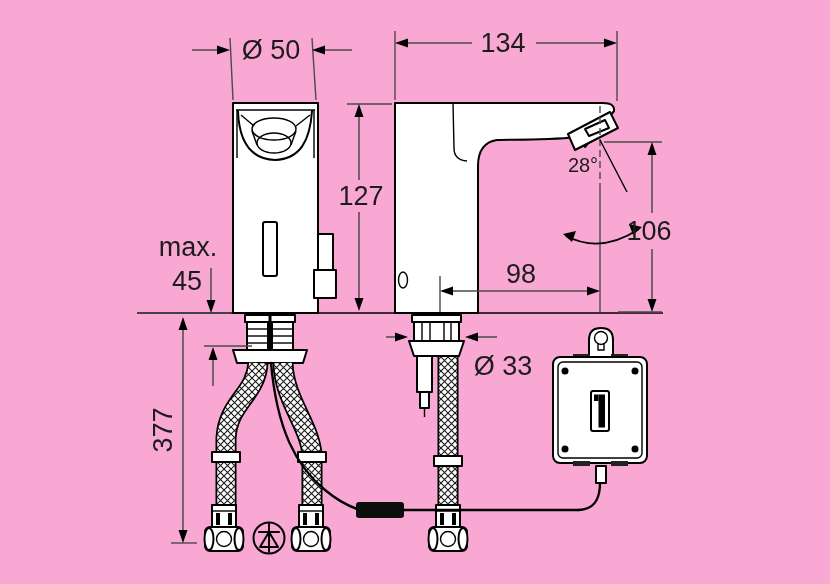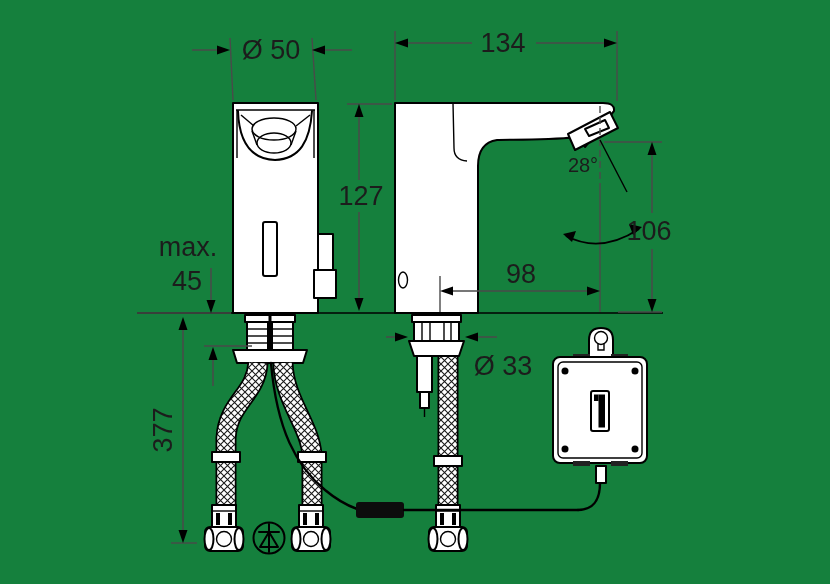--- a/index.html
+++ b/index.html
@@ -1,16 +1,16 @@
 <!DOCTYPE html>
 <html><head>
 <meta charset="utf-8">
 <style>
   html,body{margin:0;padding:0;background:#fff;}
-  .stage{position:relative;width:830px;height:584px;background:#15803d;overflow:hidden;
+  .stage{position:relative;width:830px;height:584px;background:#f9a8d4;overflow:hidden;
          font-family:"Liberation Sans",sans-serif;}
   svg{position:absolute;left:0;top:0;}
   text{font-family:"Liberation Sans",sans-serif;fill:#1c1c1c;}
   .dim-text{font-size:27px;}
   .dim-text-sm{font-size:20px;}
   .obj{stroke:#000;stroke-width:2;fill:none;stroke-linejoin:round;stroke-linecap:round;}
   .objf{stroke:#000;stroke-width:2;fill:#fff;stroke-linejoin:round;}
   .obj-thin{stroke:#000;stroke-width:1.4;fill:none;}
   .dim{stroke:#4a4a4a;stroke-width:1.5;fill:none;}
   .dimref{stroke:#4a4a4a;stroke-width:1.4;fill:none;}

